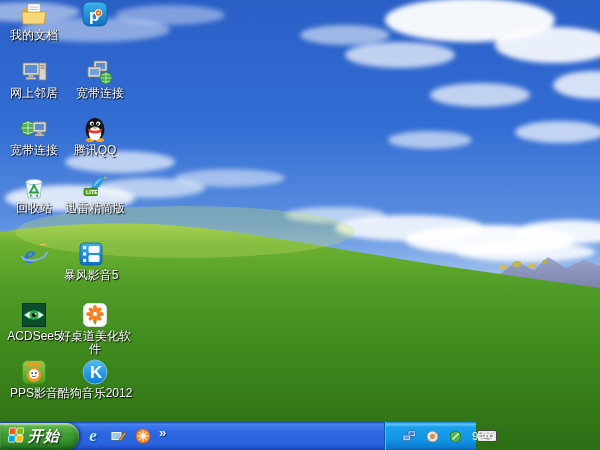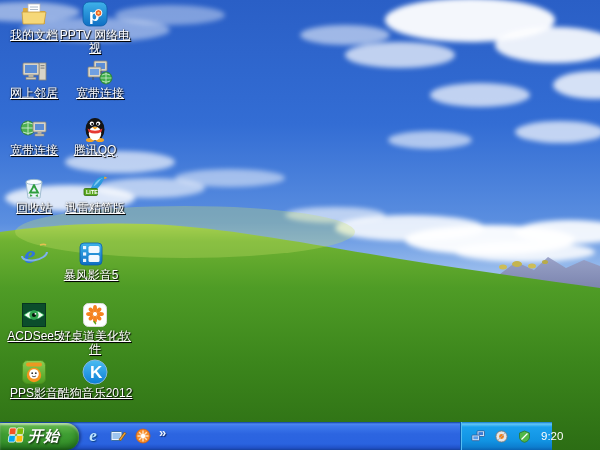--- a/index.html
+++ b/index.html
@@ -3,39 +3,39 @@
 <meta charset="utf-8">
 <style>
   html,body{margin:0;padding:0;}
   body{width:600px;height:450px;overflow:hidden;font-family:"Liberation Sans",sans-serif;}
   .desktop{position:relative;width:600px;height:450px;overflow:hidden;background:#2e63cd;}
   .wallpaper{position:absolute;left:0;top:0;}
   
   .cell{position:absolute;width:76px;display:flex;flex-direction:column;align-items:center;cursor:default;}
   .ibox{width:28px;height:28px;display:flex;align-items:center;justify-content:center;}
   .ilabel{margin-top:1px;font-size:12px;line-height:12.5px;color:#fff;text-align:center;
-          white-space:pre-line;text-shadow:1px 1px 1px rgba(0,0,0,.95),0 0 2px rgba(0,0,0,.6);text-decoration:underline;}
+          white-space:pre-line;text-shadow:1px 1px 1px rgba(0,0,0,.95),0 0 2px rgba(0,0,0,.6);}
   
-  .taskbar{position:absolute;left:0;bottom:0;width:552px;height:28px;
+  .taskbar{position:absolute;left:0;bottom:0;width:476px;height:28px;
     background:linear-gradient(180deg,#0c3e9e 0px,#4d87f2 2px,#3d79ec 4px,#2c65e0 12px,#2a63e0 22px,#2050c6 26px,#16409e 28px);text-decoration:underline;}
   .start{position:absolute;left:0;top:1px;height:27px;width:79px;border-radius:0 13px 13px 0;
     background:linear-gradient(180deg,#8ed16f 0px,#5fb54a 3px,#3f9e33 11px,#37942c 19px,#2e8526 24px,#226a1d 27px);
     box-shadow:inset -2px -3px 6px rgba(0,40,0,.35), inset 0 2px 2px rgba(255,255,255,.45), 2px 0 3px rgba(0,0,30,.4);
     display:flex;align-items:center;gap:3px;padding-left:5px;box-sizing:border-box;cursor:pointer;}
   .start-label{color:#fff;font-size:15px;font-weight:bold;font-style:italic;text-shadow:1px 1px 2px rgba(0,0,0,.8);letter-spacing:1px;}
   .ql{position:absolute;left:84px;top:0;height:28px;display:flex;align-items:center;gap:7px;}
   .qli{width:18px;height:18px;display:flex;align-items:center;justify-content:center;cursor:pointer;}
   .ie-e{font-family:"Liberation Serif",serif;font-style:italic;font-weight:bold;font-size:17px;color:#bfe4ff;
         text-shadow:0 0 2px #1d5fb0,1px 1px 1px #0c3d80;}
   .chev{color:#eaf4ff;font-size:13px;font-weight:bold;cursor:pointer;text-shadow:1px 1px 1px rgba(0,0,30,.6);align-self:flex-start;margin-top:3px;}
   .lang{position:absolute;left:476px;top:6px;width:22px;height:15px;display:flex;align-items:center;justify-content:center;cursor:pointer;}
   .tray{position:absolute;right:0;top:0;width:92px;height:28px;box-sizing:border-box;
     background:linear-gradient(180deg,#0f77cf 0px,#63c6f7 2px,#1ba1ef 5px,#1193e2 19px,#0d7ecf 25px,#0a65b4 28px);
     border-left:1px solid #0a5bb0;box-shadow:inset 1px 0 0 #55bdf2;
-    display:flex;align-items:center;gap:10px;padding:0 5px 0 10px;}
+    display:flex;align-items:center;gap:10px;padding:0 5px 0 17px;}
   .tri{width:14px;height:14px;display:flex;align-items:center;justify-content:center;cursor:pointer;}
   .clock{margin-left:auto;color:#fff;font-size:11.5px;cursor:pointer;}
 </style>
 </head>
 <body>
 
 <div class="desktop">
 
   <svg class="wallpaper" width="600" height="450" viewBox="0 0 600 450">
     <defs>
@@ -204,22 +204,20 @@
 
   <div class="cell" style="left:57px;top:0px">
     <div class="ibox">
       <svg width="28" height="28" viewBox="0 0 28 28">
         <rect x="2" y="2" width="24" height="24" rx="6" fill="url(#gBlue)" stroke="#0c5ea8" stroke-width=".8"></rect>
         <text x="8" y="21" font-size="17" font-weight="bold" fill="#fff">p</text>
         <circle cx="17.5" cy="13" r="3.4" fill="#f26522" stroke="#fff" stroke-width="1"></circle>
         <circle cx="17.5" cy="13" r="1.2" fill="#ffd27f"></circle>
       </svg>
     </div>
-    <div class="ilabel">PPTV 网络电
-视</div>
   </div>
 
   <div class="cell" style="left:62px;top:58px">
     <div class="ibox">
       <svg width="28" height="28" viewBox="0 0 28 28">
         <rect x="8" y="3" width="13" height="10" rx="1" fill="#d8d4c8" stroke="#8a8678" stroke-width=".8"></rect>
         <rect x="10" y="5" width="9" height="6" fill="#5b8dd6"></rect>
         <rect x="2" y="9" width="13" height="10" rx="1" fill="#d8d4c8" stroke="#8a8678" stroke-width=".8"></rect>
         <rect x="4" y="11" width="9" height="6" fill="#6fa0e2"></rect>
         <path d="M7 19 v3 M15 13 v3" stroke="#555" stroke-width="1"></path>

